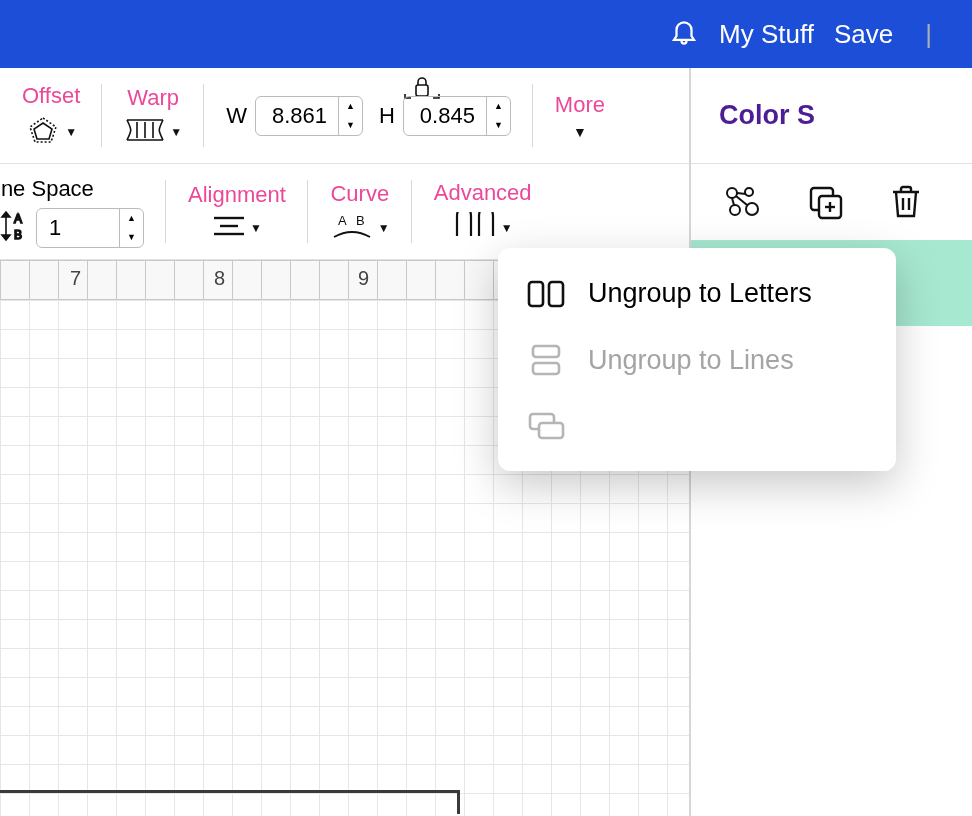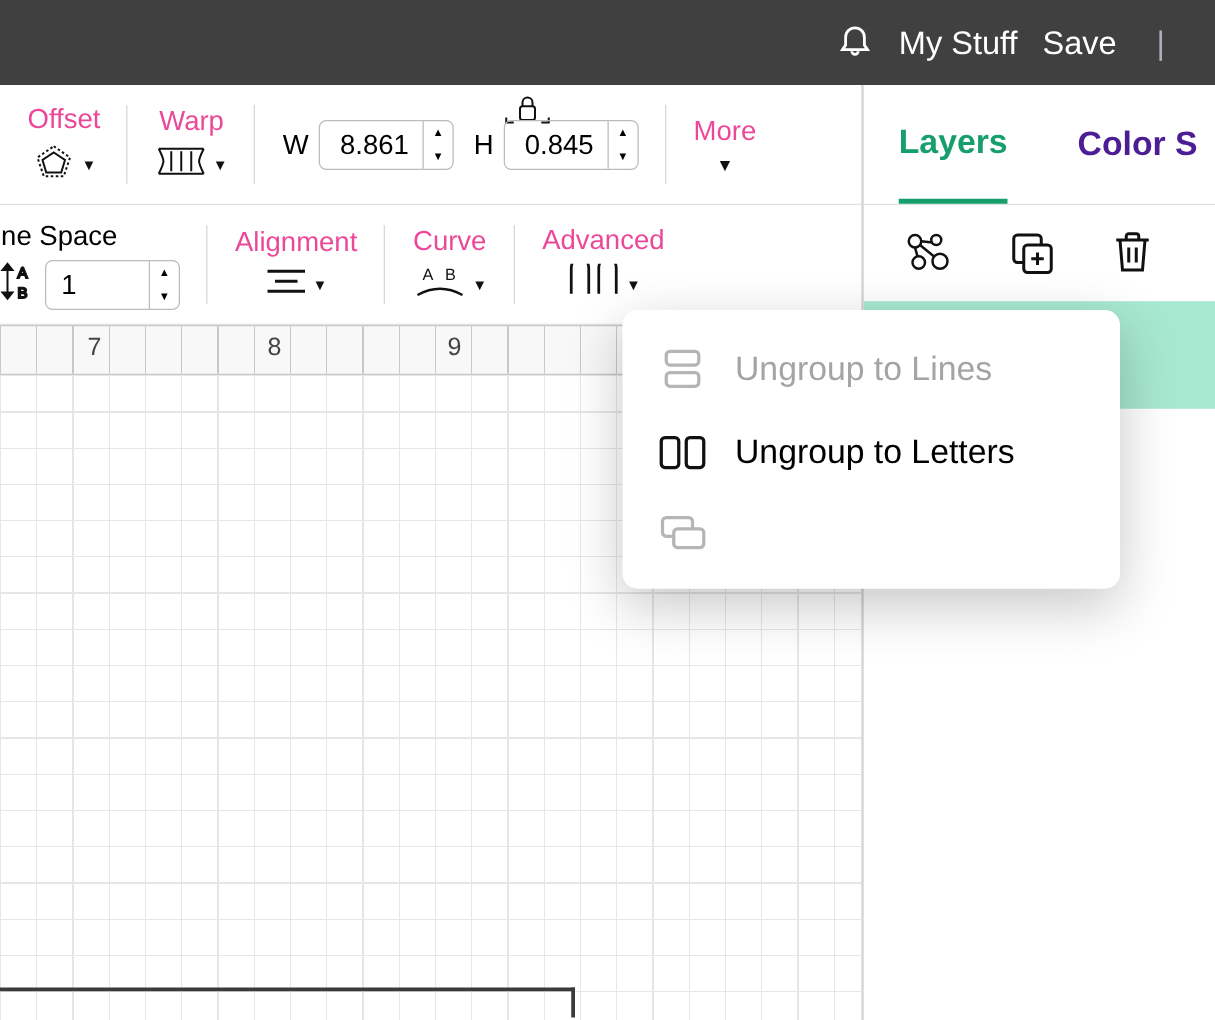--- a/index.html
+++ b/index.html
@@ -5,21 +5,21 @@
   * { box-sizing: border-box; margin: 0; padding: 0; }
   body {
     font-family: -apple-system, BlinkMacSystemFont, "Segoe UI", Helvetica, Arial, sans-serif;
     width: 972px;
     height: 816px;
     overflow: hidden;
     background: #fff;
   }
   .topbar {
     height: 68px;
-    background: #404040;
+    background: #1d4ed8;
     color: #fff;
     display: flex;
     align-items: center;
     justify-content: flex-end;
     padding-right: 18px;
     font-size: 26px;
   }
   .topbar .sep { margin: 0 22px; color: #aab0b8; font-size: 26px; font-weight: 300; }
   .topbar .item { margin: 0 10px; cursor: pointer; }
   .bell { margin-right: 10px; }
@@ -369,21 +369,20 @@
     <span class="major r7">7</span>
     <span class="major r8">8</span>
     <span class="major r9">9</span>
   </div>
   <div class="grid"></div>
   <div class="selection"></div>
 </div>
 
 <div class="sidepanel">
   <div class="tabs">
-    <div class="tab-active">Layers</div>
     <div class="tab-inactive">Color S</div>
   </div>
   <div class="layer-icons">
     <span>
       <svg width="38" height="36" viewBox="0 0 38 36" fill="none" stroke="#111" stroke-width="2">
           <circle cx="9" cy="9" r="5"></circle>
           <circle cx="26" cy="8" r="4"></circle>
           <circle cx="12" cy="26" r="5"></circle>
           <circle cx="29" cy="25" r="6"></circle>
           <line x1="13" y1="12" x2="24" y2="21"></line>
@@ -405,38 +404,38 @@
         </svg>
     </span>
   </div>
   <div class="layer-item">
     <div class="layer-title">y hallo</div>
     <div class="layer-sub">Cut</div>
   </div>
 </div>
 
 <div class="popup">
+  <div class="popup-item">
+    <span class="popup-icon">
+      <svg width="40" height="30" viewBox="0 0 40 30" fill="none" stroke="#111" stroke-width="2.6">
+          <rect x="3" y="3" width="14" height="24" rx="3"></rect>
+          <rect x="23" y="3" width="14" height="24" rx="3"></rect>
+        </svg>
+    </span>
+    <span>Ungroup to Letters</span>
+  </div>
   <div class="popup-item disabled">
     <span class="popup-icon">
       <svg width="34" height="34" viewBox="0 0 34 34" fill="none" stroke="#b5b5b5" stroke-width="2.6">
           <rect x="4" y="3" width="26" height="11" rx="3"></rect>
           <rect x="4" y="20" width="26" height="11" rx="3"></rect>
         </svg>
     </span>
     <span>Ungroup to Lines</span>
   </div>
-  <div class="popup-item">
-    <span class="popup-icon">
-      <svg width="40" height="30" viewBox="0 0 40 30" fill="none" stroke="#111" stroke-width="2.6">
-          <rect x="3" y="3" width="14" height="24" rx="3"></rect>
-          <rect x="23" y="3" width="14" height="24" rx="3"></rect>
-        </svg>
-    </span>
-    <span>Ungroup to Letters</span>
-  </div>
   <div class="popup-item disabled">
     <span class="popup-icon">
       <svg width="38" height="30" viewBox="0 0 38 30" fill="none" stroke="#b5b5b5" stroke-width="2.6">
           <rect x="3" y="3" width="24" height="15" rx="3"></rect>
           <rect x="12" y="12" width="24" height="15" rx="3" fill="#fff"></rect>
         </svg>
     </span>
   </div>
 </div>
 

